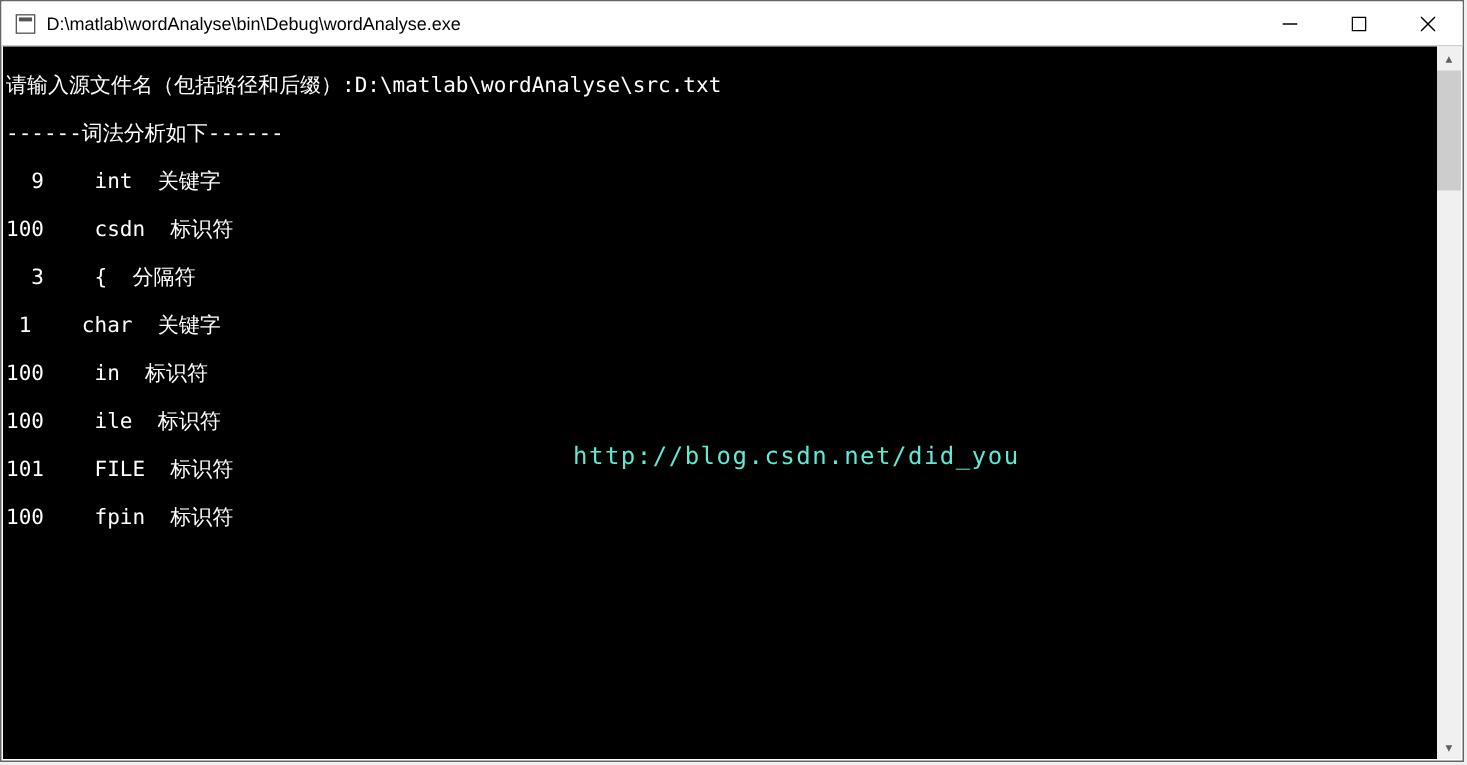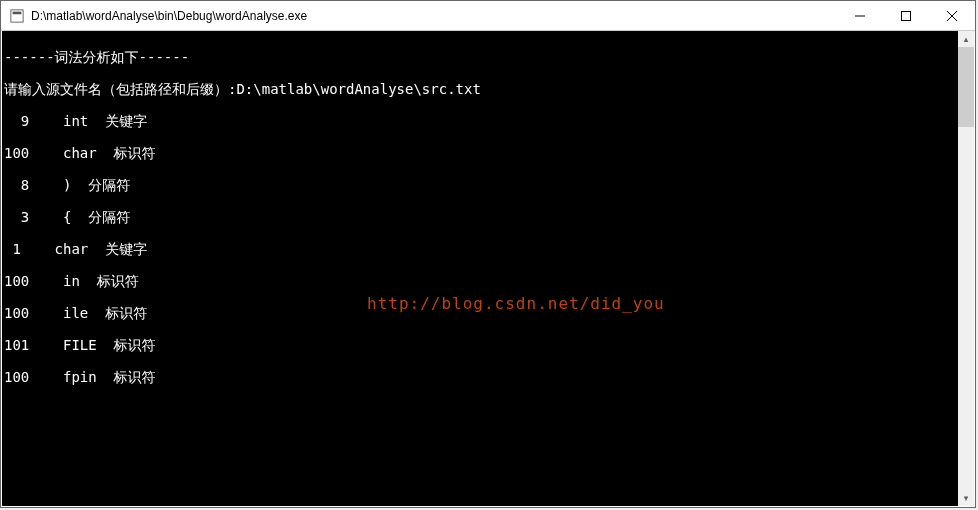--- a/index.html
+++ b/index.html
@@ -12,21 +12,21 @@
     .window-controls { display: flex; height: 30px; }
     .win-btn { width: 46px; height: 30px; display: flex; align-items: center; justify-content: center; cursor: default; }
     .win-btn svg { width: 10px; height: 10px; }
     .console-area { position: absolute; top: 30px; left: 1px; right: 17px; bottom: 1px; background: #000; color: #fff; font-family: 'NSimSun', 'SimSun', 'Consolas', monospace; font-size: 14px; line-height: 16px; padding: 2px 0 0 2px; white-space: pre; overflow: hidden; }
     .console-line { display: block; }
     .scrollbar-v { position: absolute; top: 30px; right: 1px; bottom: 1px; width: 16px; background: #f0f0f0; }
     .scroll-arrow-up, .scroll-arrow-down { width: 16px; height: 16px; background: #f0f0f0; display: flex; align-items: center; justify-content: center; }
     .scroll-arrow-down { position: absolute; bottom: 0; }
     .scroll-thumb { position: absolute; top: 16px; width: 16px; height: 80px; background: #cdcdcd; }
     .arrow-glyph { font-size: 9px; color: #606060; }
-    .watermark { position: absolute; top: 265px; left: 365px; color: #c2410c; font-family: 'Consolas', monospace; font-size: 16px; letter-spacing: 1px; pointer-events: none; text-align: center; }
+    .watermark { position: absolute; top: 265px; left: 380px; color: #5eead4; font-family: 'Consolas', monospace; font-size: 16px; letter-spacing: 1px; pointer-events: none; text-align: center; }
   </style>
 </head>
 <body>
 
 <div class="window">
   <div class="titlebar">
     <span class="titlebar-icon">
       <svg viewBox="0 0 16 16">
           <rect x="1" y="1" width="14" height="14" fill="none" stroke="#555" stroke-width="1"></rect>
           <rect x="3" y="3" width="10" height="3" fill="#555"></rect>
@@ -47,25 +47,24 @@
       <div class="win-btn close">
         <svg viewBox="0 0 10 10">
             <line x1="0" y1="0" x2="10" y2="10" stroke="#000" stroke-width="1"></line>
             <line x1="10" y1="0" x2="0" y2="10" stroke="#000" stroke-width="1"></line>
           </svg>
       </div>
     </div>
   </div>
 
   <div class="console-area">
+<span class="console-line">请输入源文件名（包括路径和后缀）:D:\matlab\wordAnalyse\src.txt</span>
 <span class="console-line">------词法分析如下------</span>
-<span class="console-line">请输入源文件名（包括路径和后缀）:D:\matlab\wordAnalyse\src.txt</span>
 <span class="console-line">  9    int  关键字</span>
-<span class="console-line">100    char  标识符</span>
-<span class="console-line">  8    )  分隔符</span>
+<span class="console-line">100    csdn  标识符</span>
 <span class="console-line">  3    {  分隔符</span>
 <span class="console-line"> 1    char  关键字</span>
 <span class="console-line">100    in  标识符</span>
 <span class="console-line">100    ile  标识符</span>
 <span class="console-line">101    FILE  标识符</span>
 <span class="console-line">100    fpin  标识符</span>
 
 
 
 

